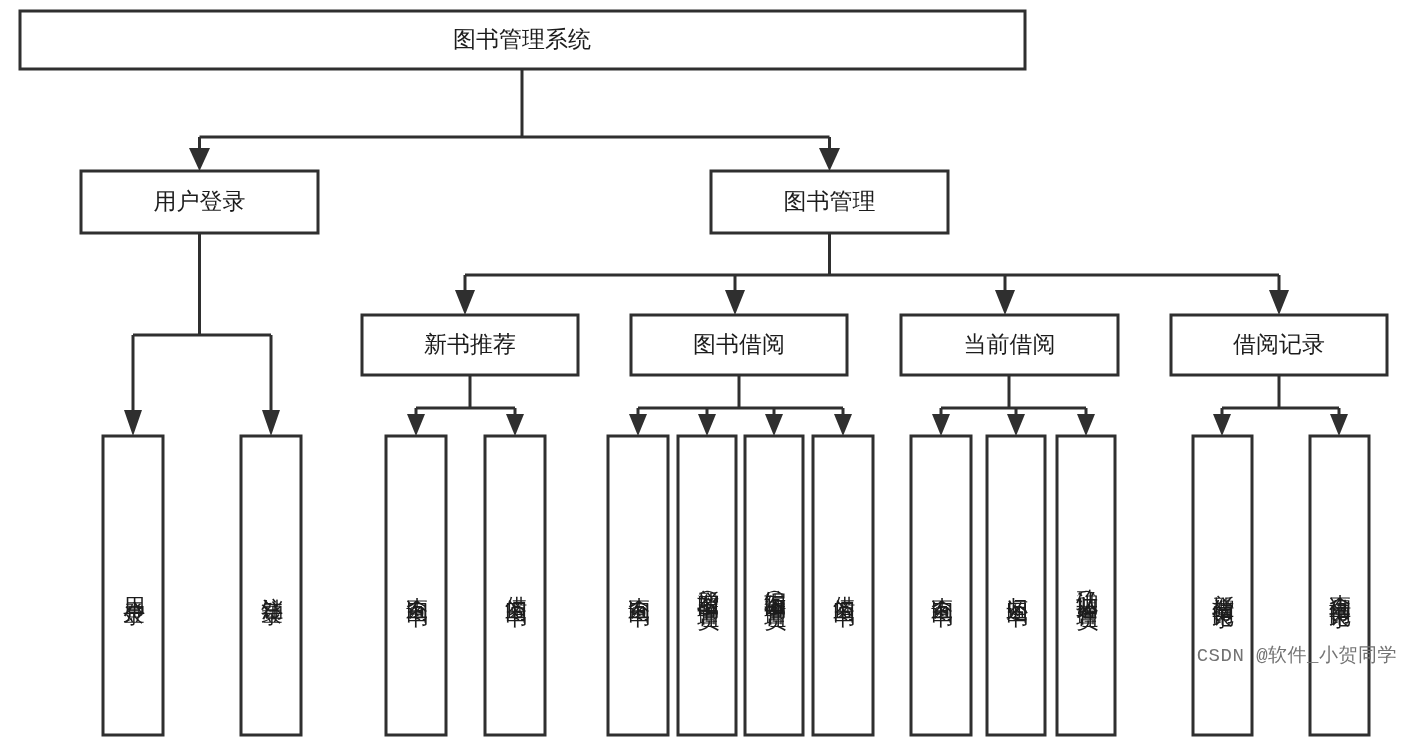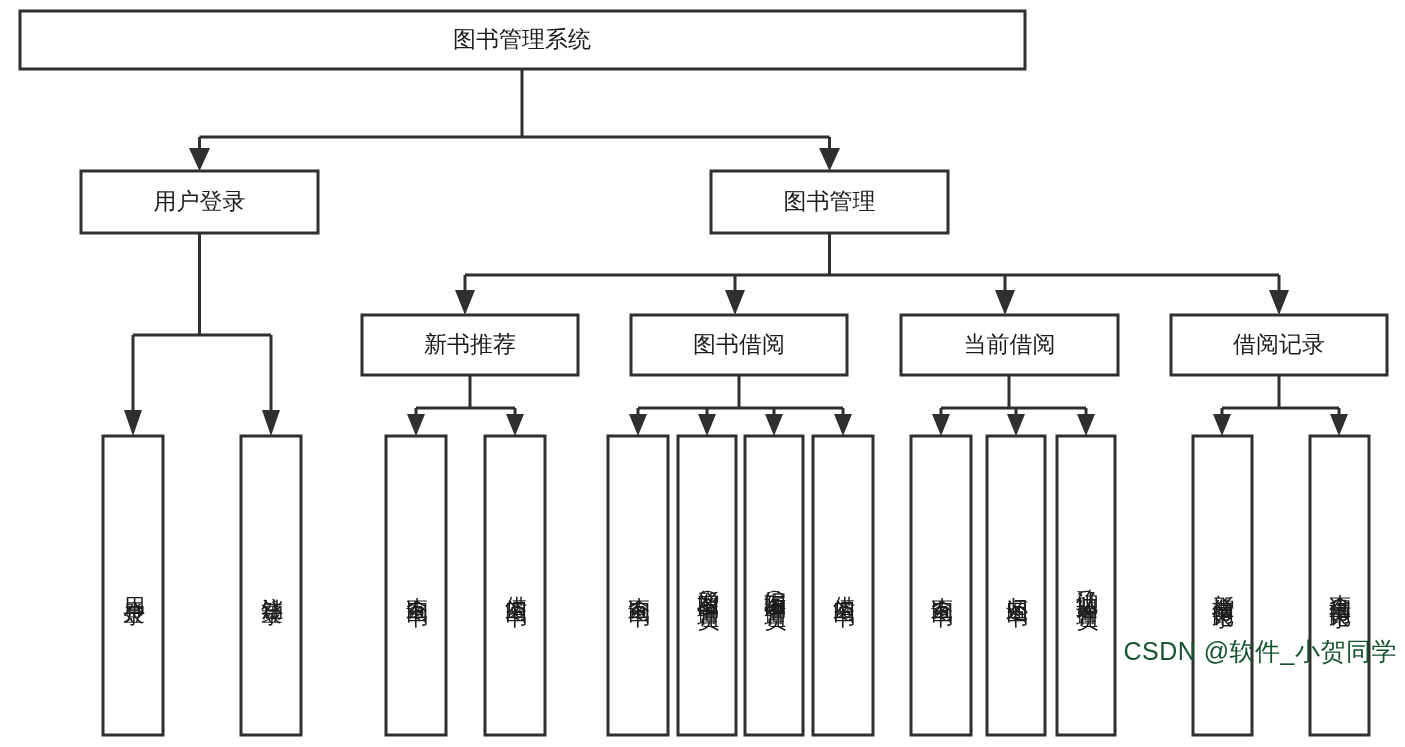--- a/index.html
+++ b/index.html
@@ -53,23 +53,23 @@
     stroke-linecap: butt;
   }
   .arrow-head {
     fill: #2f2f2f;
     stroke: none;
   }
   .watermark {
     position: absolute;
     right: 8px;
     bottom: 4px;
-    font-family: Liberation Sans, sans-serif;
-    font-size: 25px;
-    color: #14532d;
+    font-family: Liberation Mono, monospace;
+    font-size: 19px;
+    color: #737373;
     white-space: nowrap;
     letter-spacing: 0.5px;
   }
 </style>
 </head>
 <body>
 
 <div id="diagram-root">
 
   <svg class="flow" width="1405" height="747" viewBox="0 0 1405 747">

